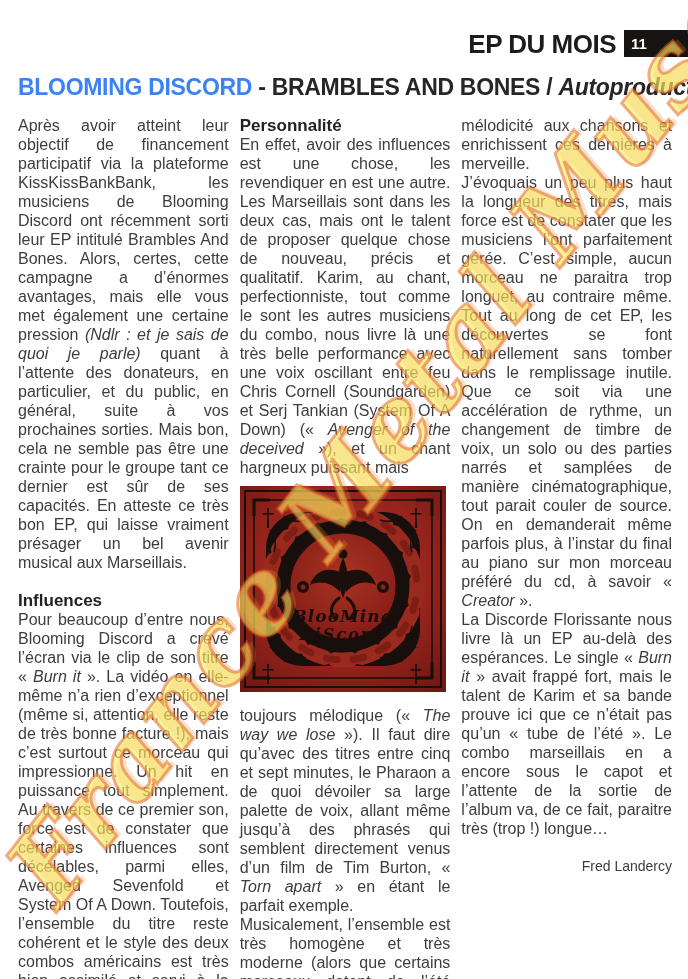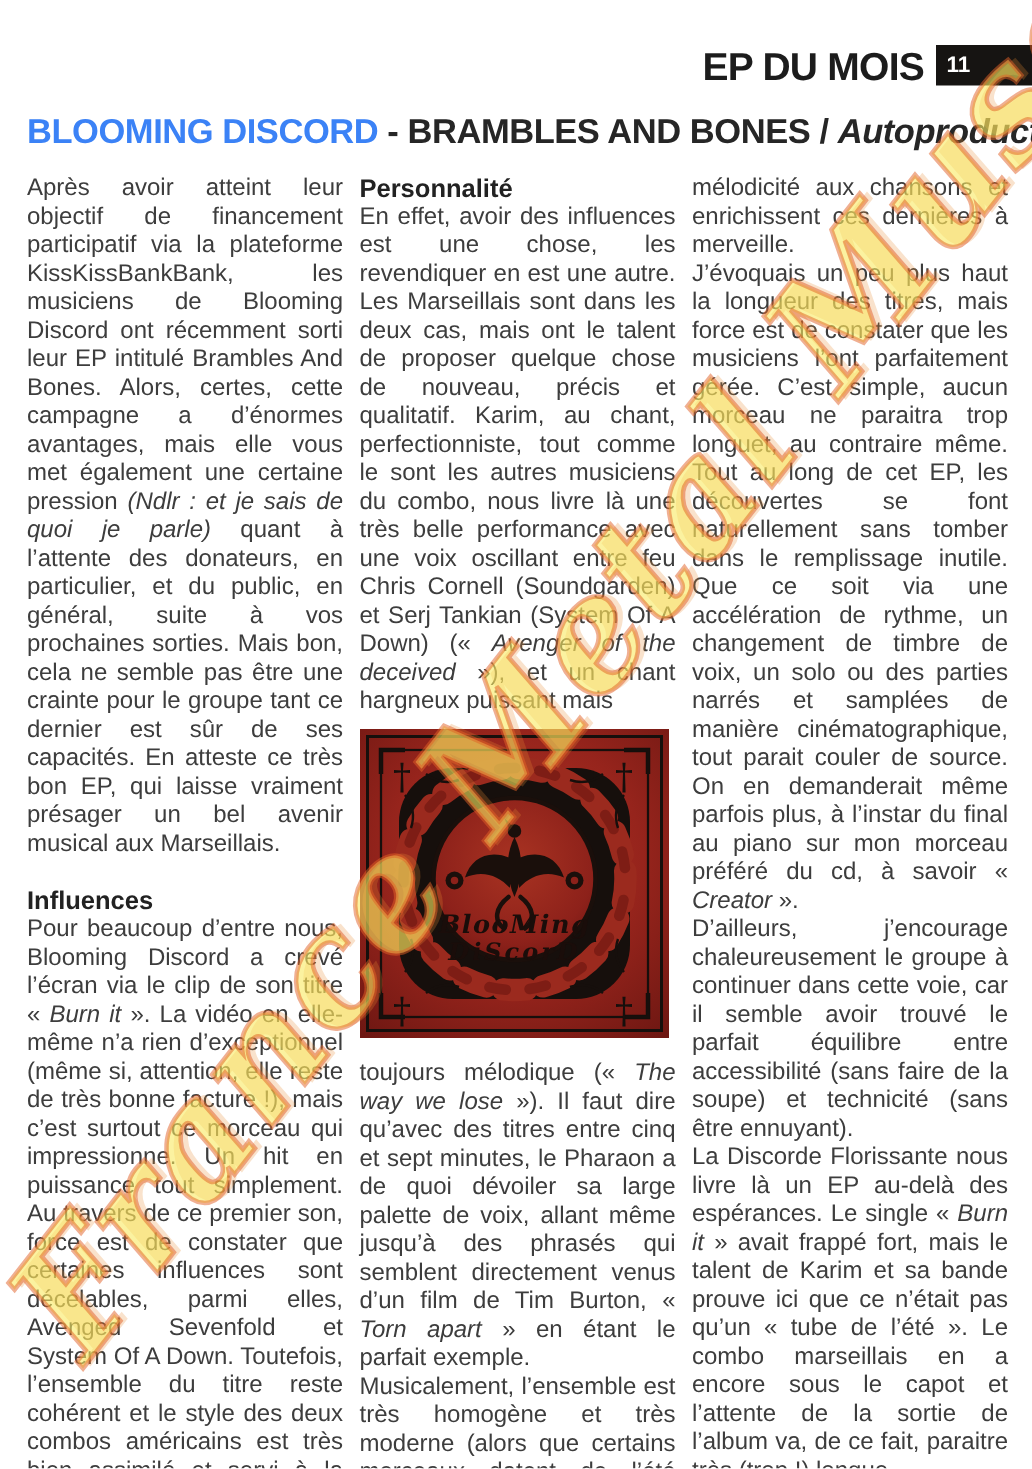--- a/index.html
+++ b/index.html
@@ -192,21 +192,20 @@
         </svg>
       </figure>
 
       <p>toujours mélodique (« <i>The way we lose</i> »). Il faut dire qu’avec des titres entre cinq et sept minutes, le Pharaon a de quoi dévoiler sa large palette de voix, allant même jusqu’à des phrasés qui semblent directement venus d’un film de Tim Burton, « <i>Torn apart</i> » en étant le parfait exemple.</p>
       <p>Musicalement, l’ensemble est très homogène et très moderne (alors que certains morceaux datent de l’été 2017 !), avec des guitares bien mises en avant. En effet, l’autre point fort de cet EP réside dans les soli de Sam qui ne tombent jamais dans la facilité, mais au contraire, apportent une profondeur, une</p>
     </section>
 
     <section class="col">
       <p>mélodicité aux chansons et enrichissent ces dernières à merveille.</p>
       <p>J’évoquais un peu plus haut la longueur des titres, mais force est de constater que les musiciens l’ont parfaitement gérée. C’est simple, aucun morceau ne paraitra trop longuet, au contraire même. Tout au long de cet EP, les découvertes se font naturellement sans tomber dans le remplissage inutile. Que ce soit via une accélération de rythme, un changement de timbre de voix, un solo ou des parties narrés et samplées de manière cinématographique, tout parait couler de source. On en demanderait même parfois plus, à l’instar du final au piano sur mon morceau préféré du cd, à savoir « <i>Creator</i> ».</p>
-      <p>D’ailleurs, j’encourage chaleureusement le groupe à continuer dans cette voie, car il semble avoir trouvé le parfait équilibre entre accessibilité (sans faire de la soupe) et technicité (sans être ennuyant).</p>
       <p>La Discorde Florissante nous livre là un EP au-delà des espérances. Le single « <i>Burn it</i> » avait frappé fort, mais le talent de Karim et sa bande prouve ici que ce n’était pas qu’un « tube de l’été ». Le combo marseillais en a encore sous le capot et l’attente de la sortie de l’album va, de ce fait, paraitre très (trop !) longue…</p>
       <div class="byline">Fred Landercy</div>
 
     </section>
 
   </main>
 
   <div class="watermark">France Metal Museum</div>
 
 </div>

